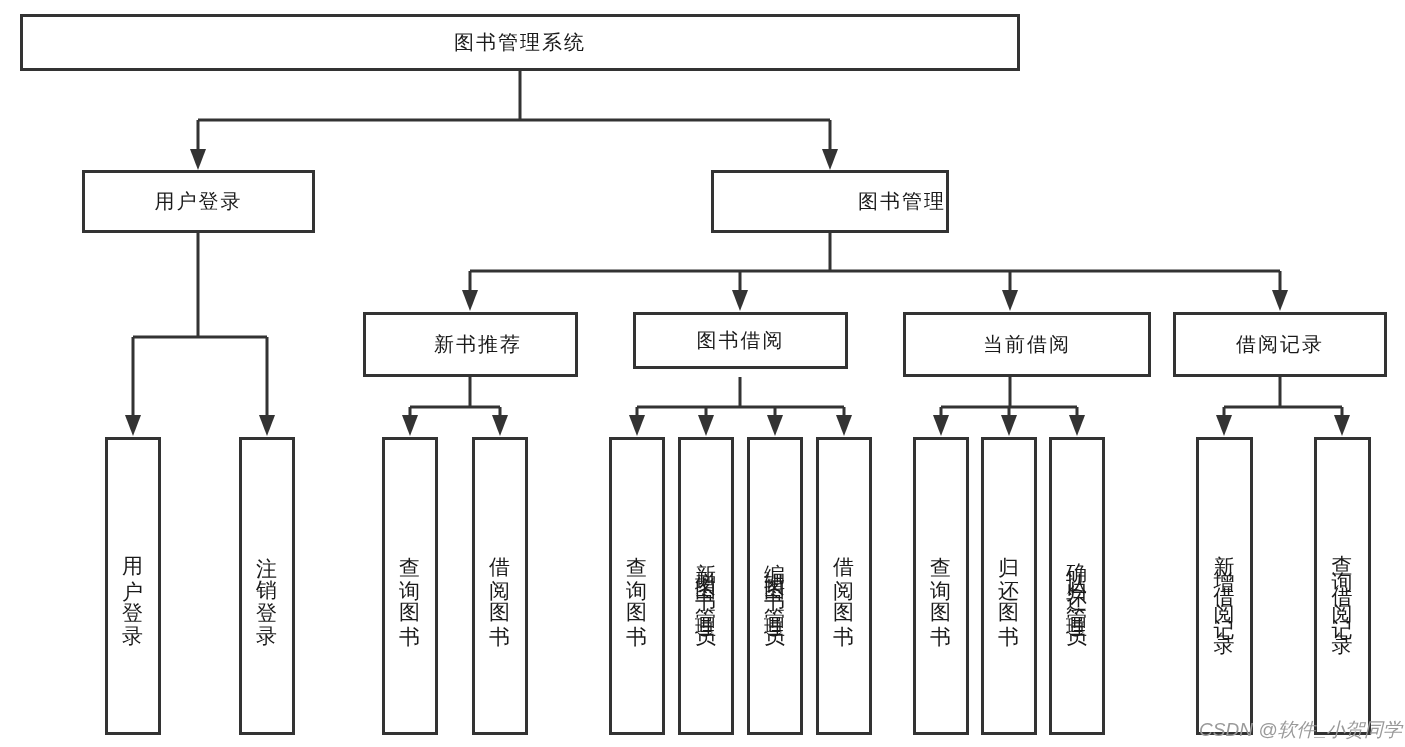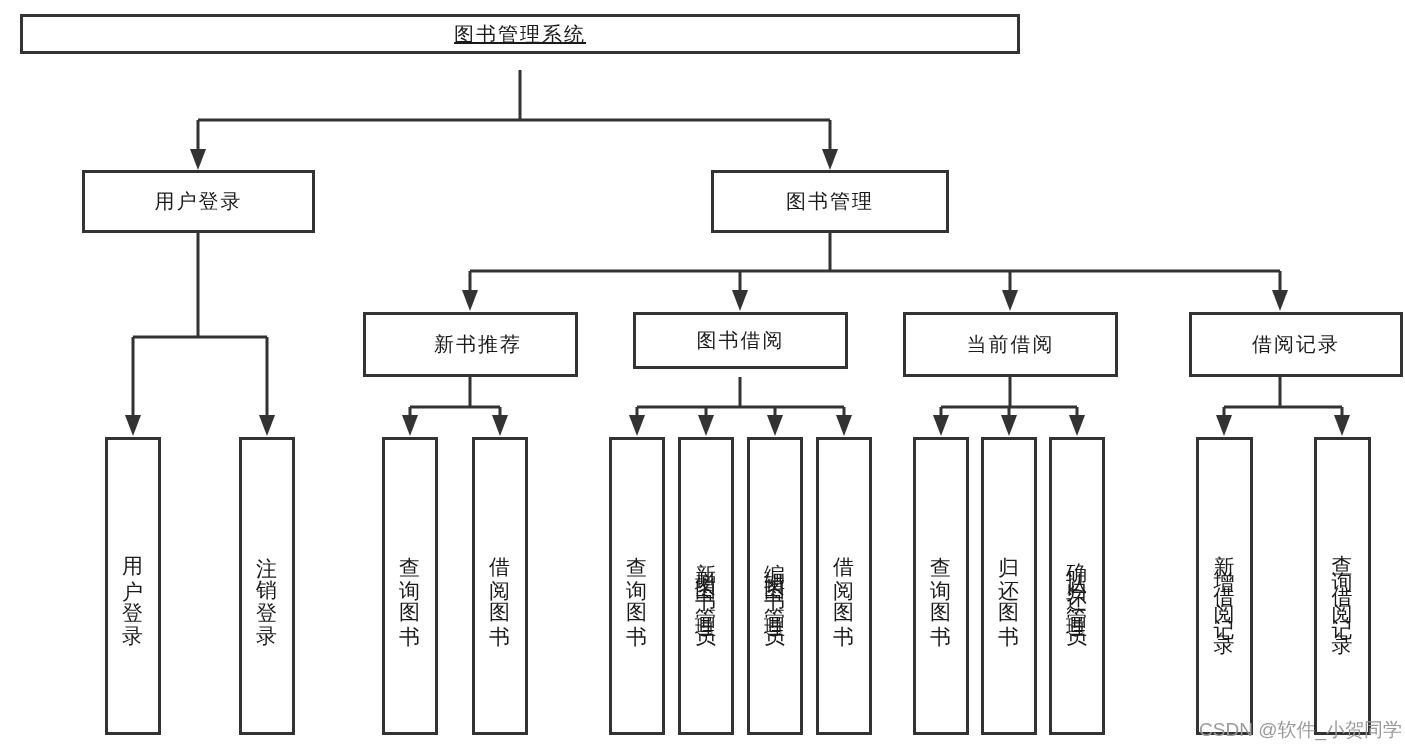--- a/index.html
+++ b/index.html
@@ -64,20 +64,21 @@
   .ls-9 { letter-spacing: 9px; }
 
   .watermark {
     position: absolute;
     right: 3px;
     bottom: 4px;
     font-size: 19px;
     color: var(--watermark);
     z-index: 2;
     white-space: nowrap;
+    font-style: italic;
   }
 </style>
 </head>
 <body>
 
 <div class="canvas">
 
   <svg class="connectors" viewBox="0 0 1405 747" xmlns="http://www.w3.org/2000/svg" aria-hidden="true">
 
     <path d="M520 70 V120 M198 120 H830 M198 120 V150 M830 120 V150"></path>
@@ -107,41 +108,41 @@
     <path d="M1010 377 V407 M941 407 H1077 M941 407 V416 M1009 407 V416 M1077 407 V416"></path>
     <polygon points="933,415 949,415 941,436"></polygon>
     <polygon points="1001,415 1017,415 1009,436"></polygon>
     <polygon points="1069,415 1085,415 1077,436"></polygon>
 
     <path d="M1280 377 V407 M1224 407 H1342 M1224 407 V416 M1342 407 V416"></path>
     <polygon points="1216,415 1232,415 1224,436"></polygon>
     <polygon points="1334,415 1350,415 1342,436"></polygon>
   </svg>
 
-  <div class="box" style="left:20px; top:14px; width:1000px; height:40px;text-decoration:underline;">
+  <div class="box" style="left:20px; top:14px; width:1000px; height:57px;">
     <span class="hlabel">图书管理系统</span>
   </div>
 
   <div class="box" style="left:82px; top:170px; width:233px; height:63px;">
     <span class="hlabel">用户登录</span>
   </div>
-  <div class="box" style="left:711px; top:170px; width:238px; height:63px;">
+  <div class="box" style="left:711px; top:170px; width:238px; height:63px;justify-content:flex-end;">
     <span class="hlabel">图书管理</span>
   </div>
 
   <div class="box" style="left:363px; top:312px; width:215px; height:65px;padding-left:15px;">
     <span class="hlabel">新书推荐</span>
   </div>
   <div class="box" style="left:633px; top:312px; width:215px; height:57px;">
     <span class="hlabel">图书借阅</span>
   </div>
-  <div class="box" style="left:903px; top:312px; width:215px; height:65px;">
+  <div class="box" style="left:903px; top:312px; width:248px; height:65px;">
     <span class="hlabel">当前借阅</span>
   </div>
-  <div class="box" style="left:1173px; top:312px; width:214px; height:65px;margin-left:16px;">
+  <div class="box" style="left:1173px; top:312px; width:214px; height:65px;">
     <span class="hlabel">借阅记录</span>
   </div>
 
   <div class="box leaf" style="left:105px; top:437px; width:56px; height:298px;">
     <span class="vtext ls-4">用户登录</span>
   </div>
   <div class="box leaf" style="left:239px; top:437px; width:56px; height:298px;">
     <span class="vtext ls-4">注销登录</span>
   </div>
 

